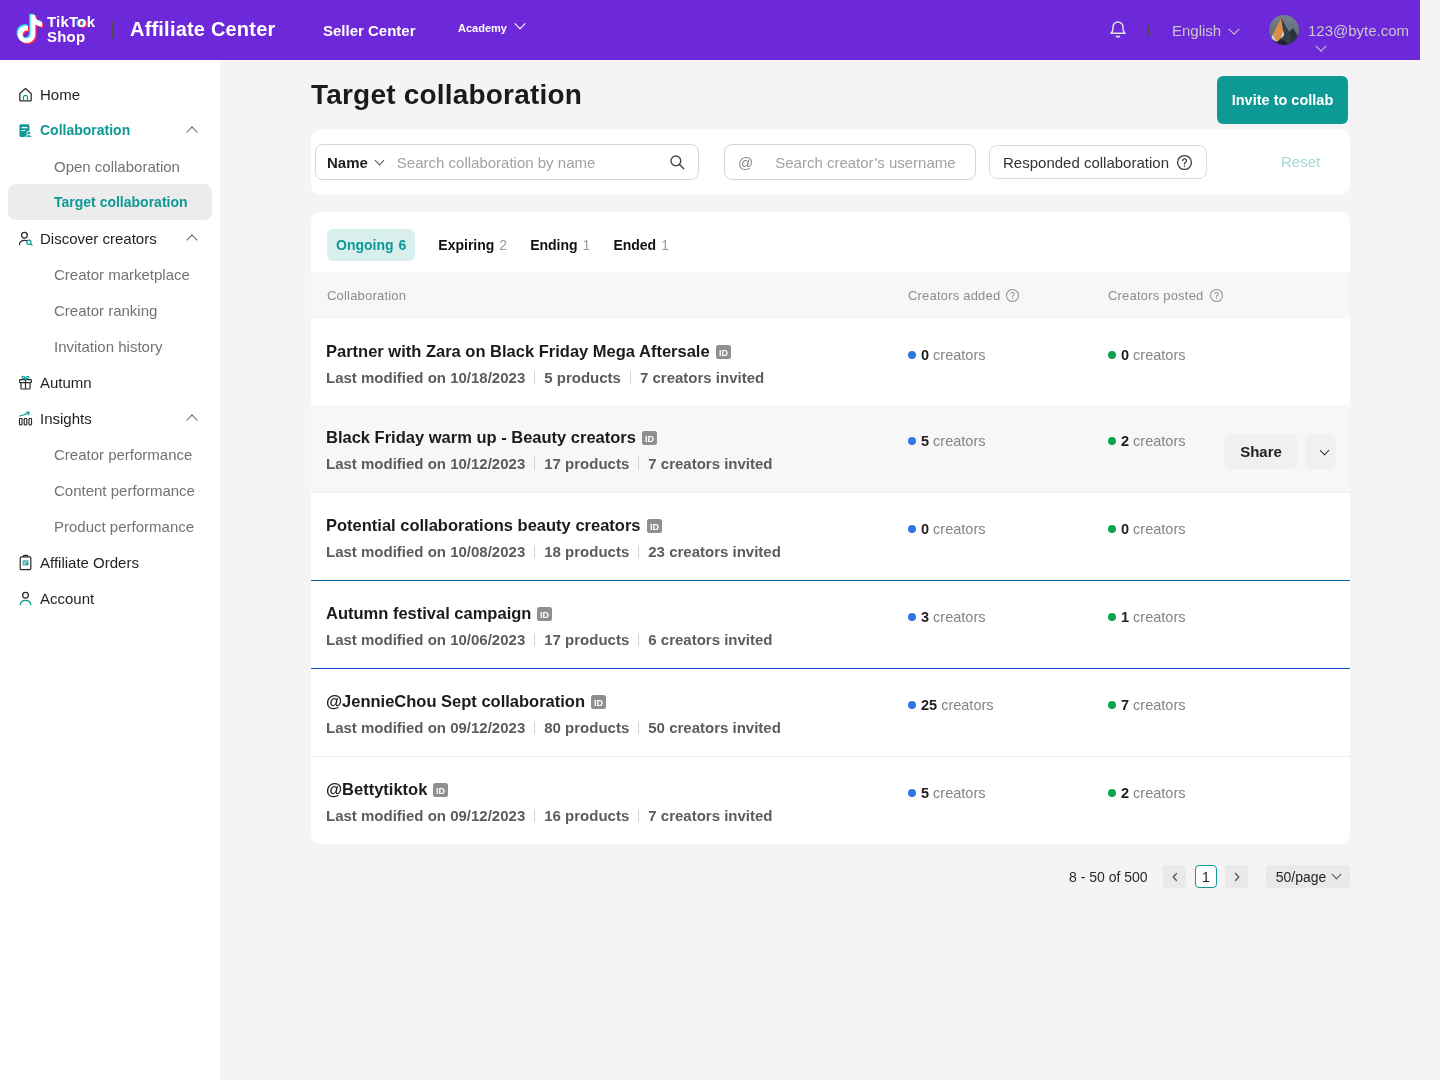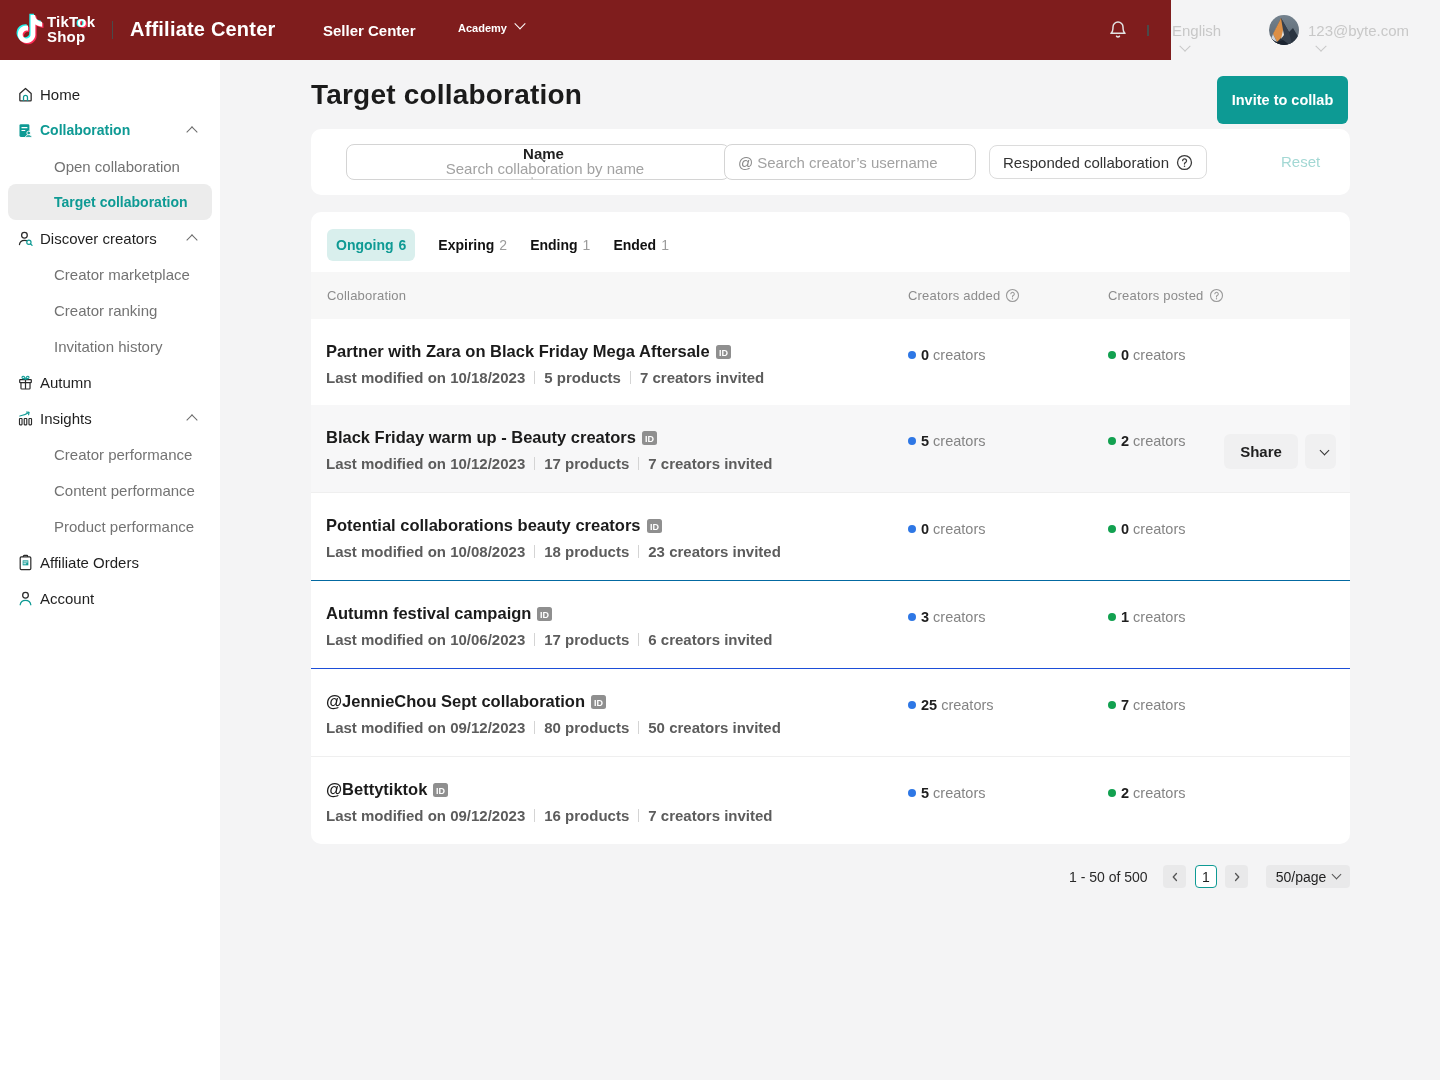--- a/index.html
+++ b/index.html
@@ -1,21 +1,21 @@
 <!DOCTYPE html>
 <html><head>
 <meta charset="utf-8">
 <style>
 * { margin:0; padding:0; box-sizing:border-box; }
 html,body { width:1440px; height:1080px; font-family:"Liberation Sans", sans-serif; }
 #page { position:relative; width:1440px; height:1080px; background:#f4f4f5; overflow:hidden; }
 .abs { position:absolute; }
 
 
-#hdr { position:absolute; left:0; top:0; width:1171px; height:60px; background:#7f1d1d; }
+#hdr { position:absolute; left:0; top:0; width:1420px; height:60px; background:#6d28d9; }
 #hdr .logo { position:absolute; left:16px; top:12px; }
 #hdr .wordmark { position:absolute; left:47px; top:14px; color:#fff; font-weight:700; font-size:15px; line-height:15px; letter-spacing:0.2px; z-index:1; }
 #hdr .wordmark .l2 { font-weight:600; }
 #hdr .sep1 { position:absolute; left:112px; top:21px; width:1px; height:18px; background:#4a4a4a; }
 #hdr .afc { position:absolute; left:130px; top:18px; color:#fff; font-size:20px; font-weight:700; letter-spacing:0.2px; }
 #hdr .sc { position:absolute; left:323px; top:22px; color:#fff; font-size:15px; font-weight:600; }
 #hdr .ac { position:absolute; left:458px; top:22px; color:#fff; font-size:11px; font-weight:600; }
 #hdr .chev { display:inline-block; width:8px; height:8px; border-right:1.6px solid #fff; border-bottom:1.6px solid #fff; transform:rotate(45deg) translate(-3px,-3px); margin-left:9px; }
 #hdr .sep2 { position:absolute; left:1147px; top:25px; width:1.5px; height:11px; background:#4a4a4a; }
 #hdr .eng { position:absolute; left:1172px; top:22px; color:#c8c8c8; font-size:15px; }
@@ -31,28 +31,28 @@
 .sitem.teal { color:#0e9a94; font-weight:700; font-size:14px; }
 .sitem .up { width:8px; height:8px; border-right:1.6px solid #6a6a6a; border-bottom:1.6px solid #6a6a6a; transform:rotate(-135deg); margin-right:24px; margin-top:4px; }
 #selbg { position:absolute; left:8px; top:124px; width:204px; height:36px; background:#ececec; border-radius:8px; }
 
 
 h1 { position:absolute; left:311px; top:79px; font-size:28px; font-weight:700; color:#1b1b1b; letter-spacing:0.2px; }
 #invite { position:absolute; left:1217px; top:76px; width:131px; height:48px; background:#0d9a94; color:#fff; font-size:14.5px; font-weight:600; border-radius:6px; display:flex; align-items:center; justify-content:center; }
 
 #fcard { position:absolute; left:311px; top:129px; width:1039px; height:66px; background:#fff; border-radius:10px; }
 .inp { position:absolute; top:15px; height:36px; border:1px solid #d4d4d4; border-radius:8px; background:#fff; display:flex; align-items:center; }
-#inp1 { left:35px; width:384px;flex-direction:column; }
+#inp1 { left:4px; width:384px; }
 #inp1 .name { font-size:15px; font-weight:700; color:#1f1f1f; margin-left:11px; }
 .chevd { display:inline-block; width:7px; height:7px; border-right:1.5px solid #555; border-bottom:1.5px solid #555; transform:rotate(45deg); margin-left:8px; margin-top:-4px; }
 .ph { font-size:15px; color:#a2a2a2; }
 #inp1 .ph { margin-left:14px; flex:1; }
 #inp2 { left:413px; width:252px; }
 #inp2 .at { font-size:15px; color:#8a8a8a; margin-left:13px; }
-#inp2 .ph { margin-left:4px; }
+#inp2 .ph { margin-left:22px; }
 #respbtn { position:absolute; left:678px; top:16px; width:218px; height:34px; border:1px solid #dcdcdc; border-radius:8px; display:flex; align-items:center; justify-content:center; font-size:15px; color:#333; gap:7px; }
 #reset { position:absolute; left:970px; top:24px; font-size:15px; font-weight:500; color:#a3d8d4; }
 
 #card { position:absolute; left:311px; top:212px; width:1039px; height:632px; background:#fff; border-radius:10px; overflow:hidden; }
 #tabs { position:absolute; left:16px; top:17px; height:32px; display:flex; align-items:center; }
 .tab { font-size:14px; font-weight:700; color:#121212; height:32px; display:flex; align-items:center; }
 .tab .n { color:#9b9b9b; font-weight:400; margin-left:5px; }
 .tab.on { background:#d9efed; color:#0e9a94; border-radius:6px; padding:0 9px; }
 .tab.on .n { color:#0e9a94; font-weight:700; }
 
@@ -376,21 +376,21 @@
         </div>
       <div class="posted stat">
           <span class="dot g"></span>
           <b>2</b>
           <span>creators</span>
         </div>
     </div>
   </div>
 
   <div id="pgn">
-    <div class="info">1 - 50 of 500</div>
+    <div class="info">8 - 50 of 500</div>
     <div class="pbtn" style="left:1163px">
         <svg width="14" height="14" viewBox="0 0 24 24" fill="none" stroke="#555" stroke-width="2.2" stroke-linecap="round" stroke-linejoin="round">
           <path d="M14.5 6 9 12l5.5 6"></path>
         </svg>
       </div>
     <div id="pcur">1</div>
     <div class="pbtn" style="left:1225px">
         <svg width="14" height="14" viewBox="0 0 24 24" fill="none" stroke="#555" stroke-width="2.2" stroke-linecap="round" stroke-linejoin="round">
           <path d="M9.5 6 15 12l-5.5 6"></path>
         </svg>

